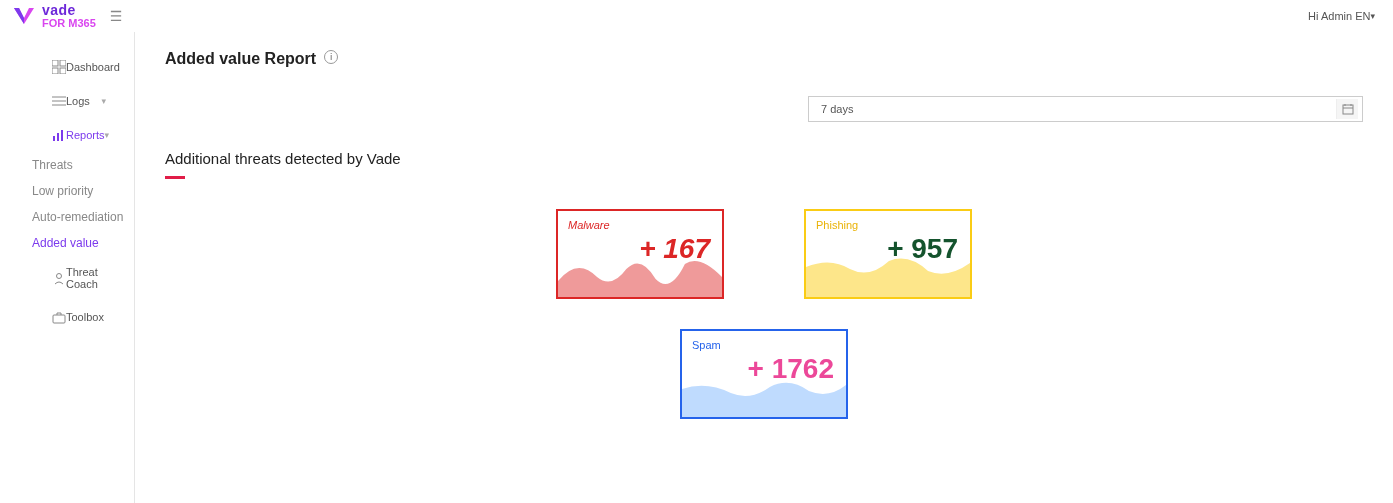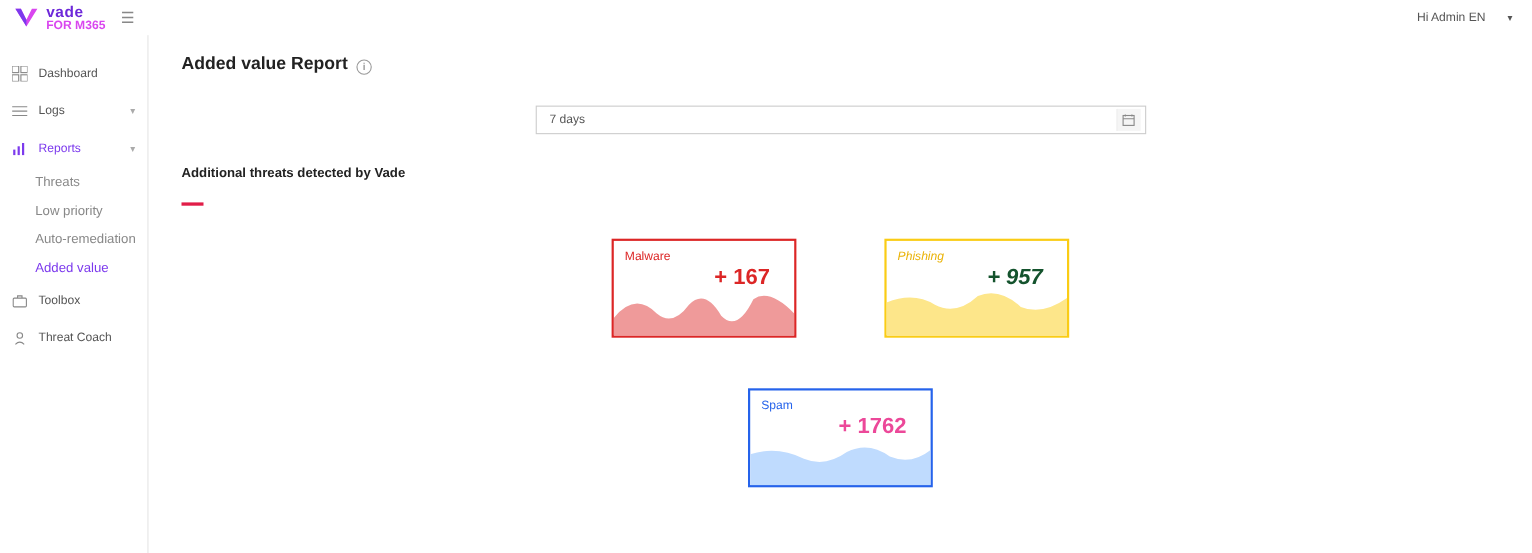--- a/index.html
+++ b/index.html
@@ -8,65 +8,65 @@
 .app { display: flex; width: 1393px; height: 503px; overflow: hidden; }
 
 
 .topbar { position: absolute; top: 0; left: 0; right: 0; height: 32px; display: flex; align-items: center; justify-content: space-between; padding: 0 18px 0 12px; background: #fff; z-index: 10; }
 .logo-block { display: flex; align-items: center; gap: 6px; }
 .logo-shape { width: 24px; height: 20px; }
 .logo-text { display: flex; flex-direction: column; line-height: 1; }
 .logo-text .brand { font-weight: 700; color: #6d28d9; font-size: 14px; letter-spacing: 0.5px; }
 .logo-text .sub { font-weight: 700; color: #d946ef; font-size: 11px; margin-top: 1px; }
 .hamburger { margin-left: 8px; color: #888; font-size: 14px; cursor: pointer; }
-.userlabel { font-size: 11px; color: #555; display: inline-flex; align-items: center; gap: 20px; }
+.userlabel { font-size: 11px; color: #555; display: inline-flex; align-items: center; gap: 0; }
 .userlabel .caret { font-size: 9px; }
 
 
 .sidebar { width: 135px; border-right: 1px solid #e5e5e5; padding-top: 50px; background: #fff; }
-.nav-item { display: flex; align-items: center; gap: 10px; padding: 10px 11px; color: #555; cursor: pointer; font-size: 11px; position: relative; }
+.nav-item { display: flex; align-items: center; padding: 10px 28px; color: #555; cursor: pointer; font-size: 11px; position: relative; margin-left: 24px; }
 .nav-item .icon { width: 14px; height: 14px; display: inline-flex; align-items: center; justify-content: center; color: #888; }
 .nav-item.active, .nav-item.active .icon { color: #7c3aed; }
 .nav-item .caret-small { margin-left: auto; font-size: 9px; color: #aaa; }
 .sub-items { padding-left: 32px; }
 .sub-item { padding: 6px 0; font-size: 12px; color: #888; cursor: pointer; }
 .sub-item.active { color: #7c3aed; }
 
 
 .main { flex: 1; padding: 50px 30px 20px 30px; position: relative; }
-.page-title { font-size: 16px; font-weight: 700; display: flex; align-items: flex-end; gap: 8px; margin-bottom: 28px; color: #222; }
+.page-title { font-size: 16px; font-weight: 700; display: flex; align-items: flex-start; gap: 8px; margin-bottom: 28px; color: #222; }
 .info-icon { width: 14px; height: 14px; border: 1px solid #999; border-radius: 50%; display: inline-flex; align-items: center; justify-content: center; font-size: 9px; color: #999; }
 
-.filter-row { display: flex; justify-content: center; margin-bottom: 28px; }
+.filter-row { display: flex; justify-content: flex-end; margin-bottom: 28px; }
 .date-select { width: 555px; height: 26px; border: 1px solid #ccc; background: #fff; display: flex; align-items: center; justify-content: space-between; padding: 0 4px 0 12px; font-size: 11px; color: #555; cursor: pointer; }
 .cal-icon-wrap { width: 22px; height: 20px; background: #f5f5f5; border-left: 1px solid #eee; display: inline-flex; align-items: center; justify-content: center; color: #888; }
 
-.section-label { font-size: 12px; font-weight: 700; color: #222; margin-bottom: 20px; }
+.section-label { font-size: 15px; font-weight: 400; color: #222; margin-bottom: 9px; }
 .accent-bar { width: 20px; height: 3px; background: #e11d48; margin-bottom: 30px; }
 
 .cards-wrap { display: flex; flex-direction: column; gap: 30px; align-items: center; }
 .card-row { display: flex; gap: 80px; justify-content: center; }
 .card { width: 168px; height: 90px; border: 2px solid; position: relative; overflow: hidden; cursor: pointer; }
 .card .label { position: absolute; top: 8px; left: 10px; font-size: 11px; font-weight: 500; }
-.card .value { position: absolute; top: 22px; right: 22px; font-size: 20px; font-weight: 700; }
+.card .value { position: absolute; top: 22px; right: 12px; font-size: 28px; font-weight: 700; }
 .card svg.wave { position: absolute; bottom: 0; left: 0; width: 100%; height: 48px; }
 
-.c-malware { border-color: #dc2626; }
+.c-malware { border-color: #dc2626; font-style: italic; }
 .c-malware .label { color: #dc2626; }
 .c-malware .value { color: #dc2626; }
 
-.c-phishing { border-color: #facc15; font-style: italic; }
+.c-phishing { border-color: #facc15; }
 .c-phishing .label { color: #eab308; }
 .c-phishing .value { color: #14532d; }
 
 .c-spear { border-color: #f97316; }
 .c-spear .label { color: #f97316; }
 .c-spear .value { color: #f97316; }
 
-.c-spam { border-color: #2563eb; margin-top: 16px; }
+.c-spam { border-color: #2563eb; }
 .c-spam .label { color: #2563eb; }
 .c-spam .value { color: #ec4899; }
 
 .c-scam { border-color: #111; }
 .c-scam .label { color: #111; }
 .c-scam .value { color: #111; }
 </style>
 </head>
 <body>
 
@@ -126,34 +126,34 @@
     </div>
     <div class="sub-items">
       <div class="sub-item">Threats</div>
       <div class="sub-item">Low priority</div>
       <div class="sub-item">Auto-remediation</div>
       <div class="sub-item active">Added value</div>
     </div>
     <div class="nav-item">
       <span class="icon">
         <svg width="14" height="14" viewBox="0 0 14 14">
+            <circle cx="7" cy="5" r="2.5" fill="none" stroke="currentColor"></circle>
+            <path d="M3 13 Q7 9 11 13" fill="none" stroke="currentColor"></path>
+          </svg>
+      </span>
+      <span>Threat Coach</span>
+    </div>
+    <div class="nav-item">
+      <span class="icon">
+        <svg width="14" height="14" viewBox="0 0 14 14">
             <rect x="1" y="5" width="12" height="8" rx="1" fill="none" stroke="currentColor"></rect>
             <path d="M5 5 V3 H9 V5" fill="none" stroke="currentColor"></path>
           </svg>
       </span>
       <span>Toolbox</span>
-    </div>
-    <div class="nav-item">
-      <span class="icon">
-        <svg width="14" height="14" viewBox="0 0 14 14">
-            <circle cx="7" cy="5" r="2.5" fill="none" stroke="currentColor"></circle>
-            <path d="M3 13 Q7 9 11 13" fill="none" stroke="currentColor"></path>
-          </svg>
-      </span>
-      <span>Threat Coach</span>
     </div>
   </div>
 
   <div class="main">
     <div class="page-title">
       <span>Added value Report</span>
       <span class="info-icon">i</span>
     </div>
 
     <div class="filter-row">

